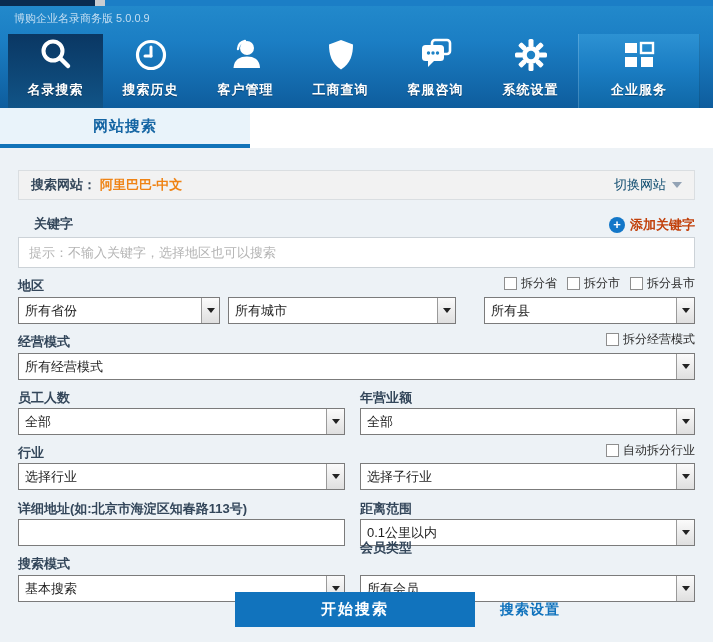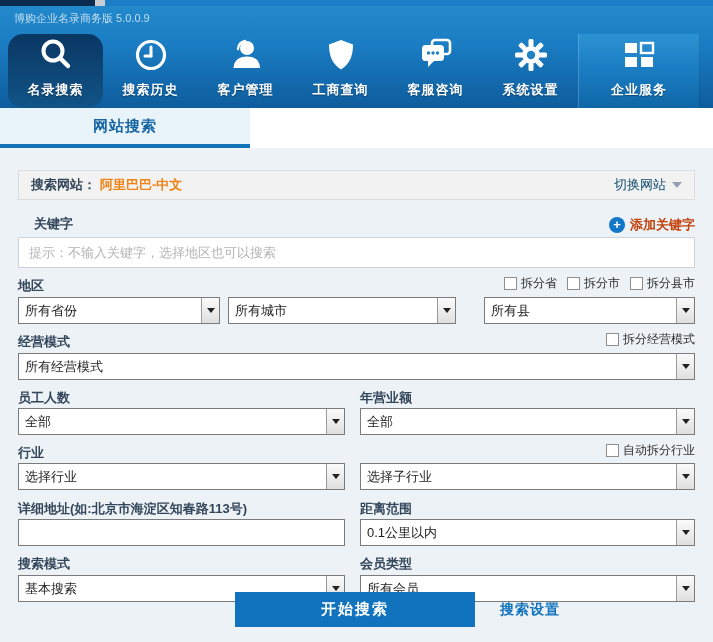--- a/index.html
+++ b/index.html
@@ -12,21 +12,21 @@
   .top-strip .dark { position:absolute; left:0; top:0; width:95px; height:6px; background:#0a2c50; }
   .top-strip .notch { position:absolute; left:95px; top:0; width:10px; height:6px; background:#c9cdd1; }
 
   
   .header { position:absolute; left:0; top:6px; width:713px; height:102px;
             background:linear-gradient(#2289cb,#1b7ec4 35%,#0e5d9d); }
   .app-title { position:absolute; left:14px; top:5px; font-size:11px; color:#c3def2; }
   .nav { position:absolute; left:8px; top:28px; height:74px; display:flex; }
   .nav-item { width:95px; height:74px; display:flex; flex-direction:column; align-items:center;
               justify-content:flex-end; padding-bottom:9px; cursor:pointer; position:relative; }
-  .nav-item.active { background:linear-gradient(#0a3763,#0e4a7c 60%,#115astroke); background:linear-gradient(#0a3763,#115487);border-radius:15px; }
+  .nav-item.active { background:linear-gradient(#0a3763,#0e4a7c 60%,#115astroke); background:linear-gradient(#0a3763,#115487); }
   .nav-item.raised { width:122px; background:linear-gradient(#2d92d3,#1b7ec4 45%,#0f67a6);
                      box-shadow:inset 1px 0 0 rgba(255,255,255,.18), inset -1px 0 0 rgba(0,0,0,.15); }
   .nav-icon { height:42px; display:flex; align-items:center; justify-content:center; margin-bottom:6px; }
   .nav-label { font-size:13px; font-weight:bold; color:#fff; text-shadow:0 1px 1px rgba(0,0,0,.35); letter-spacing:1px; }
 
   
   .tabbar { position:absolute; left:0; top:108px; width:713px; height:40px; background:#ffffff; }
   .tab { position:absolute; top:0; height:40px; display:flex; align-items:center; justify-content:center;
          font-size:15px; font-weight:bold; color:#1565a3; cursor:pointer; letter-spacing:1px; }
   .tab.t1 { left:0; width:250px; background:#e9f3fa; border-bottom:4px solid #1173b8; }
@@ -277,21 +277,21 @@
 
     <div class="abs field-label" style="left:18px; top:352px;">详细地址(如:北京市海淀区知春路113号)</div>
     <div class="abs field-label" style="left:360px; top:352px;">距离范围</div>
     <input class="text-input" style="left: 18px; top: 371px; width: 327px;">
     <div class="combo" style="left:360px; top:371px; width:335px;">
       <span class="combo-text">0.1公里以内</span>
         <span class="combo-btn"></span>
     </div>
 
     <div class="abs field-label" style="left:18px; top:407px;">搜索模式</div>
-    <div class="abs field-label" style="left:360px; top:407px;font-family:Liberation Mono, monospace;">会员类型</div>
+    <div class="abs field-label" style="left:360px; top:391px;font-family:Liberation Mono, monospace;">会员类型</div>
     <div class="combo" style="left:18px; top:427px; width:327px;">
       <span class="combo-text">基本搜索</span>
         <span class="combo-btn"></span>
     </div>
     <div class="combo" style="left:360px; top:427px; width:335px;">
       <span class="combo-text">所有会员</span>
         <span class="combo-btn"></span>
     </div>
 
     <button class="abs start-btn">开始搜索</button>

